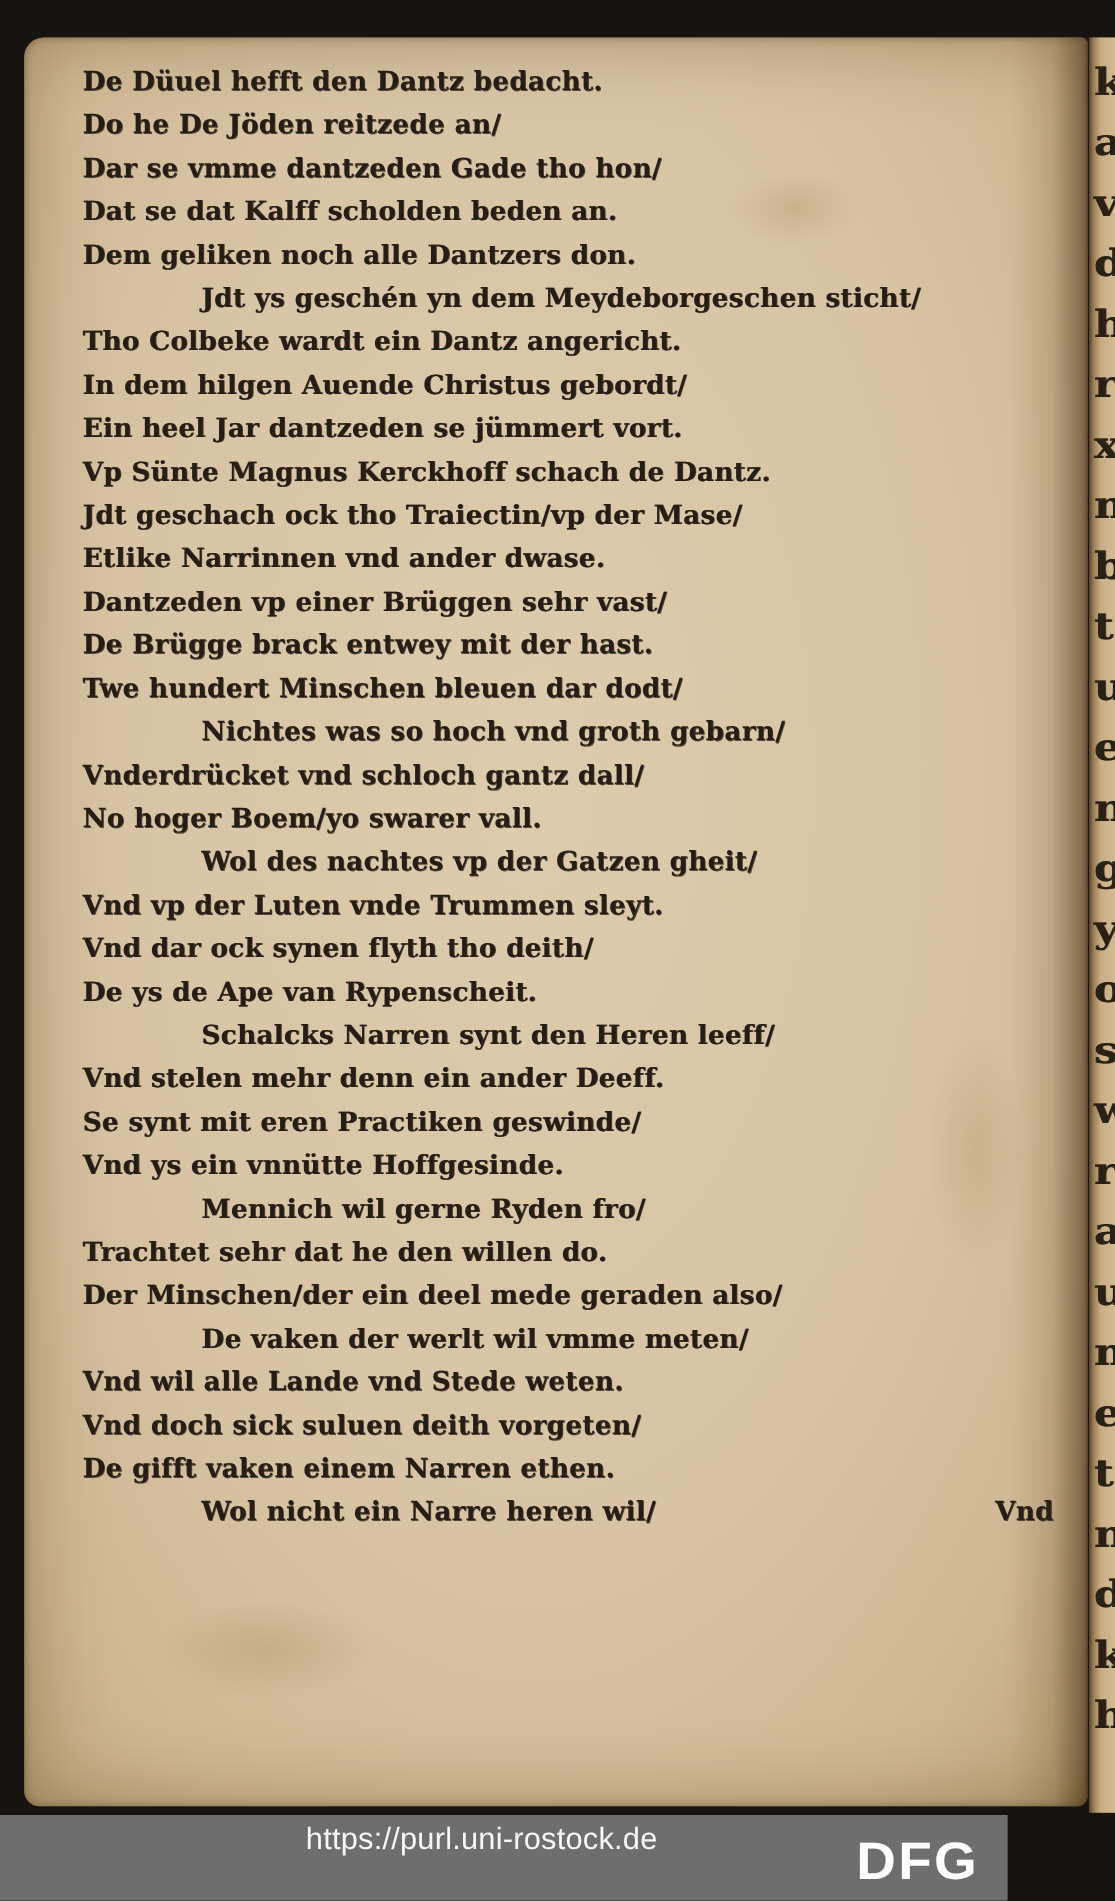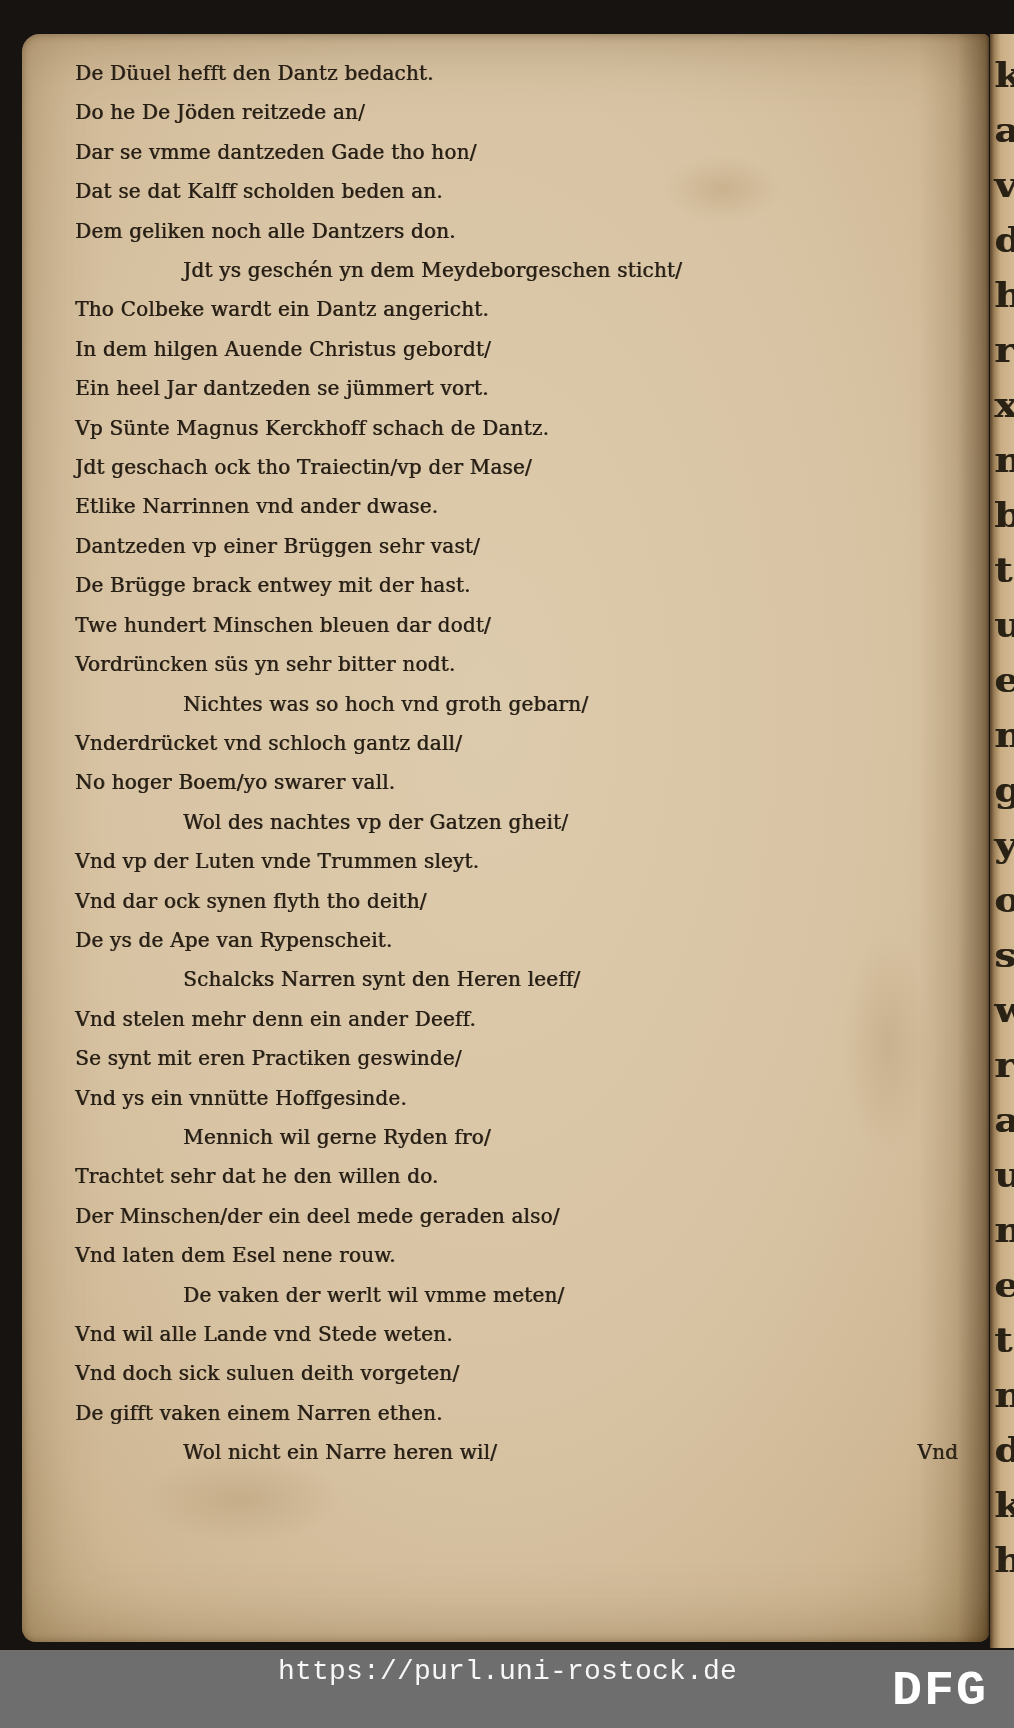--- a/index.html
+++ b/index.html
@@ -27,43 +27,43 @@
   .stain.s2{left:120px;top:1420px;width:200px;height:90px;
     background:radial-gradient(ellipse, rgba(120,84,40,.15), rgba(120,84,40,0) 70%);}
   .stain.s3{left:820px;top:900px;width:90px;height:220px;
     background:radial-gradient(ellipse, rgba(130,92,44,.14), rgba(130,92,44,0) 70%);}
   
   .textblock{
     position:absolute;left:53px;top:20px;right:25px;
     color:#261e14;
   }
   .line{
-    font-size:20px;line-height:39.4px;font-weight:400;white-space:nowrap;
+    font-size:24px;line-height:39.4px;font-weight:700;white-space:nowrap;
     letter-spacing:.2px;
     text-shadow:.7px .4px 0 rgba(38,30,20,.75);
   }
   .line.indent{padding-left:108px;}
   .line.with-catchword{display:flex;justify-content:space-between;}
   .catchword{margin-left:auto;padding-right:6px;}
   
   .gutter{
     position:absolute;left:990px;top:34px;width:24px;height:1614px;overflow:hidden;
     background:linear-gradient(90deg,#584228 0%,#9c7f57 18%,#c9ad85 45%,#d3ba93 100%);
   }
   .gutter-glyphs{
     position:absolute;left:7px;top:14px;
     font-weight:700;font-size:34px;line-height:55px;color:#2a2115;
     white-space:pre-line;transform:scaleX(1.15);
     text-shadow:.6px .3px 0 rgba(38,30,20,.7);
   }
   
   .footerbar{
-    position:absolute;left:0;top:1650px;width:1014px;height:78px;
+    position:absolute;left:0;top:1650px;width:916px;height:78px;
     background:#6e6e6e;color:#ffffff;
-    font-family:Liberation Mono, monospace;
+    font-family:Liberation Sans, sans-serif;
   }
   .url{
     position:absolute;left:278px;top:5px;
     font-size:28px;line-height:34px;letter-spacing:.2px;color:#f7f7f7;
   }
   .dfg{
     position:absolute;right:26px;top:13px;
     font-size:50px;font-weight:700;letter-spacing:2px;color:#ffffff;
     transform:scaleY(.96);
   }
@@ -84,36 +84,34 @@
       <div class="line indent"><span>Jdt ys geschén yn dem Meydeborgeschen sticht/</span></div>
       <div class="line"><span>Tho Colbeke wardt ein Dantz angericht.</span></div>
       <div class="line"><span>In dem hilgen Auende Christus gebordt/</span></div>
       <div class="line"><span>Ein heel Jar dantzeden se jümmert vort.</span></div>
       <div class="line"><span>Vp Sünte Magnus Kerckhoff schach de Dantz.</span></div>
       <div class="line"><span>Jdt geschach ock tho Traiectin/vp der Mase/</span></div>
       <div class="line"><span>Etlike Narrinnen vnd ander dwase.</span></div>
       <div class="line"><span>Dantzeden vp einer Brüggen sehr vast/</span></div>
       <div class="line"><span>De Brügge brack entwey mit der hast.</span></div>
       <div class="line"><span>Twe hundert Minschen bleuen dar dodt/</span></div>
-      <div class="line"><span>Vordrüncken süs yn sehr bitter nodt.</span></div>
       <div class="line indent"><span>Nichtes was so hoch vnd groth gebarn/</span></div>
       <div class="line"><span>Vnderdrücket vnd schloch gantz dall/</span></div>
       <div class="line"><span>No hoger Boem/yo swarer vall.</span></div>
       <div class="line indent"><span>Wol des nachtes vp der Gatzen gheit/</span></div>
       <div class="line"><span>Vnd vp der Luten vnde Trummen sleyt.</span></div>
       <div class="line"><span>Vnd dar ock synen flyth tho deith/</span></div>
       <div class="line"><span>De ys de Ape van Rypenscheit.</span></div>
       <div class="line indent"><span>Schalcks Narren synt den Heren leeff/</span></div>
       <div class="line"><span>Vnd stelen mehr denn ein ander Deeff.</span></div>
       <div class="line"><span>Se synt mit eren Practiken geswinde/</span></div>
       <div class="line"><span>Vnd ys ein vnnütte Hoffgesinde.</span></div>
       <div class="line indent"><span>Mennich wil gerne Ryden fro/</span></div>
       <div class="line"><span>Trachtet sehr dat he den willen do.</span></div>
       <div class="line"><span>Der Minschen/der ein deel mede geraden also/</span></div>
-      <div class="line"><span>Vnd laten dem Esel nene rouw.</span></div>
       <div class="line indent"><span>De vaken der werlt wil vmme meten/</span></div>
       <div class="line"><span>Vnd wil alle Lande vnd Stede weten.</span></div>
       <div class="line"><span>Vnd doch sick suluen deith vorgeten/</span></div>
       <div class="line"><span>De gifft vaken einem Narren ethen.</span></div>
       <div class="line indent with-catchword">
         <span>Wol nicht ein Narre heren wil/</span>
         <span class="catchword">Vnd</span>
       </div>
     </div>
 </div>

